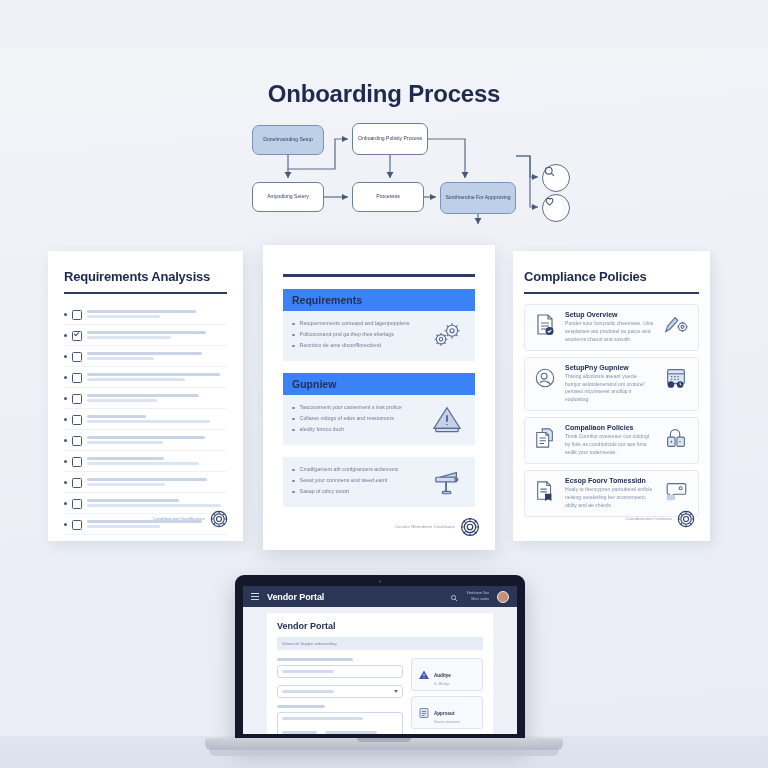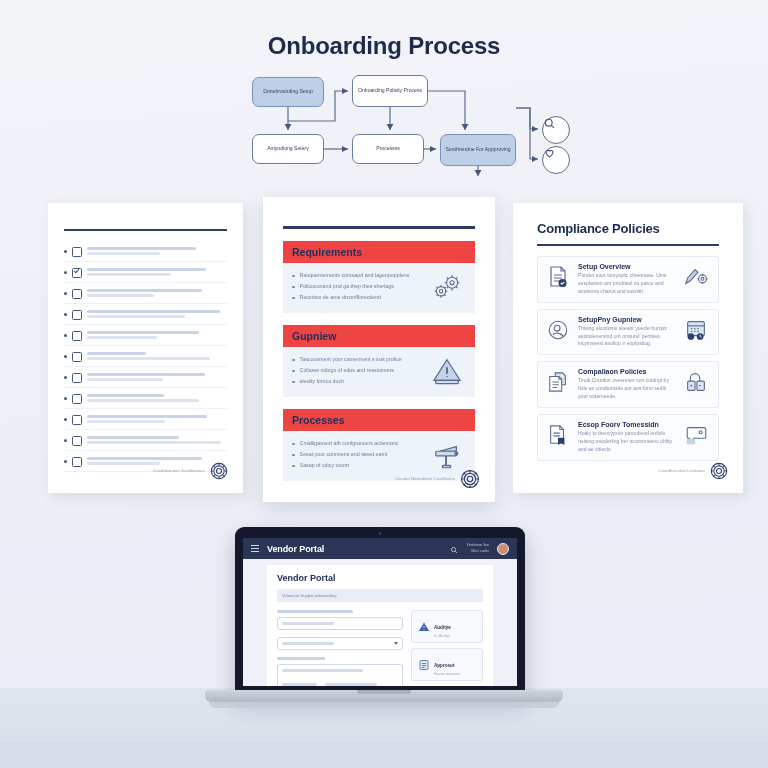--- a/index.html
+++ b/index.html
@@ -2,21 +2,21 @@
 <html><head>
 <meta charset="utf-8">
 <style>
   html,body{margin:0;padding:0;}
   body{
     width:768px;height:768px;overflow:hidden;
     font-family:"Liberation Sans", sans-serif;
     background:#eef0f6;
     position:relative;
   }
-  .stage{position:absolute;inset:0;}
+  .stage{position:absolute;inset:0;margin-top:48px;}
   
   .bg-wall{position:absolute;left:0;top:0;width:768px;height:690px;
     background:linear-gradient(175deg,#f2f4f8 0%,#eceff6 55%,#e9ecf4 100%);}
   .bg-desk{position:absolute;left:0;top:688px;width:768px;height:80px;
     background:linear-gradient(180deg,#dfe4ee 0%,#d9dfea 100%);}
   .bg-floor{position:absolute;left:0;top:742px;width:768px;height:26px;
     background:#d6dce8;}
   
   .title{position:absolute;left:0;top:32px;width:768px;text-align:center;
     font-size:24px;font-weight:700;color:#1f2a4d;letter-spacing:-.2px;}
@@ -37,40 +37,40 @@
     border:1.4px solid #5d6c8a;background:#fff;display:flex;
     align-items:center;justify-content:center;}
   .c1{left:302px;top:44px;}
   .c2{left:302px;top:74px;}
   
   .card{position:absolute;background:#fff;box-sizing:border-box;}
   .card.side{box-shadow:3px 4px 12px rgba(40,55,90,.10);}
   .card-left{left:48px;top:203px;width:195px;height:290px;padding:18px 16px 0;}
   .card-center{left:263px;top:197px;width:232px;height:305px;padding:20px 20px 0;
     box-shadow:0 6px 20px rgba(40,55,90,.14);}
-  .card-right{left:513px;top:203px;width:230px;height:290px;padding:18px 24px 0;}
+  .card-right{left:513px;top:203px;width:197px;height:290px;padding:18px 11px 0;}
   .card h2{margin:0;font-size:13px;font-weight:700;color:#1d2a4f;letter-spacing:-.2px;}
   .card-center h2{font-size:16px;}
   .rule{height:2px;background:#2c3c63;margin-top:8px;}
   .card-center .rule{height:2.5px;margin-top:9px;}
   
   .chk-list{margin-top:10px;}
   .chk-row{display:flex;align-items:flex-start;gap:5px;padding:3px 0 4px;
     border-bottom:1px solid #eef1f7;}
   .bullet{width:3px;height:3px;border-radius:50%;background:#4a5773;margin-top:6px;flex:0 0 auto;}
   .box{width:8px;height:8px;border:1.2px solid #47557a;border-radius:1.5px;
     margin-top:3px;flex:0 0 auto;background:#fff;position:relative;}
   .box.checked:after{content:"";position:absolute;left:1.2px;top:0px;width:4px;height:2px;
     border-left:1.3px solid #3a4a70;border-bottom:1.3px solid #3a4a70;transform:rotate(-45deg);}
   .lines{flex:1;display:flex;flex-direction:column;gap:2.5px;padding-top:3px;}
   .ln{height:2.6px;border-radius:1.5px;background:#c9d4e8;}
   .ln.alt{background:#dde4f1;}
   
   .sec{margin-top:12px;}
-  .sec-head{background:#ef4444;padding:5px 9px;font-size:10.5px;font-weight:700;color:#22305a;}
+  .sec-head{background:#3b82f6;padding:5px 9px;font-size:10.5px;font-weight:700;color:#22305a;}
   .sec-body{background:#eef2f9;padding:7px 9px 9px;display:flex;gap:6px;align-items:center;}
   .sec-items{flex:1;display:flex;flex-direction:column;gap:3.5px;}
   .sec-item{display:flex;gap:5px;align-items:flex-start;font-size:5.3px;color:#6f7c99;line-height:1.4;}
   .dot{width:2.6px;height:2.6px;border-radius:50%;background:#7b88a5;margin-top:3px;flex:0 0 auto;}
   .sec-icon{width:38px;height:34px;flex:0 0 auto;display:flex;align-items:center;justify-content:center;}
   
   .entries{margin-top:10px;display:flex;flex-direction:column;gap:6px;}
   .entry{display:flex;gap:7px;align-items:flex-start;border:1px solid #e4e9f3;
     border-radius:3px;padding:6px 7px;background:#fbfcfe;}
   .entry-ico{width:26px;height:28px;flex:0 0 auto;display:flex;align-items:center;justify-content:center;}
@@ -182,20 +182,21 @@
       </svg>
     </div>
     <div class="circ c2">
       <svg width="13" height="13" viewBox="0 0 16 16" fill="none" stroke="#47587a" stroke-width="1.4">
         <path d="M8,12.5 C3,9 3,5.5 5.3,4.4 C6.7,3.7 8,5 8,5 C8,5 9.3,3.7 10.7,4.4 C13,5.5 13,9 8,12.5 Z"></path>
       </svg>
     </div>
   </div>
 
   <div class="card side card-left">
+    <h2>Requirements Analysiss</h2>
     <div class="rule"></div>
     <div class="chk-list">
       <div class="chk-row">
           <span class="bullet"></span>
           <span class="box"></span>
           <span class="lines">
             <i class="ln" style="width:78%"></i>
             <i class="ln alt" style="width:52%"></i>
           </span>
         </div>
@@ -348,21 +349,20 @@
           <svg width="34" height="30" viewBox="0 0 36 32" fill="none" stroke="#5b6c8e" stroke-width="1.3">
             <path d="M18,4 L32,26 L4,26 Z" fill="#c3d3ea"></path>
             <path d="M18,12 L18,19 M18,21.6 L18,22.3" stroke="#3d4d74" stroke-width="1.6"></path>
             <rect x="6" y="26" width="24" height="3.4" rx="1" fill="#cfdcee"></rect>
           </svg>
         </div>
       </div>
     </div>
 
     <div class="sec">
-      <div class="sec-head">Processes</div>
       <div class="sec-body">
         <div class="sec-items">
           <div class="sec-item">
               <span class="dot"></span>
               <span>Cmalligament ath confgrancers acitemonc</span>
             </div>
           <div class="sec-item">
               <span class="dot"></span>
               <span>Sesat your connnens and steed eamt</span>
             </div>

